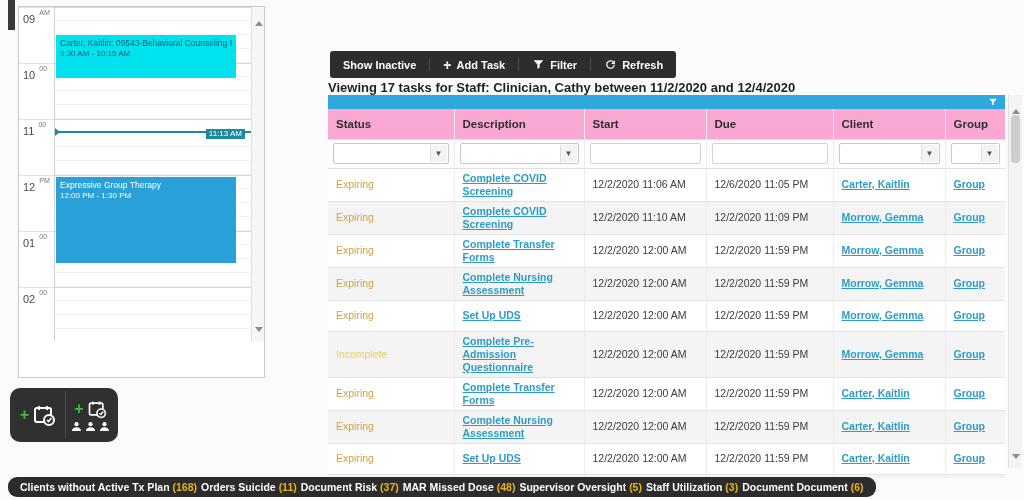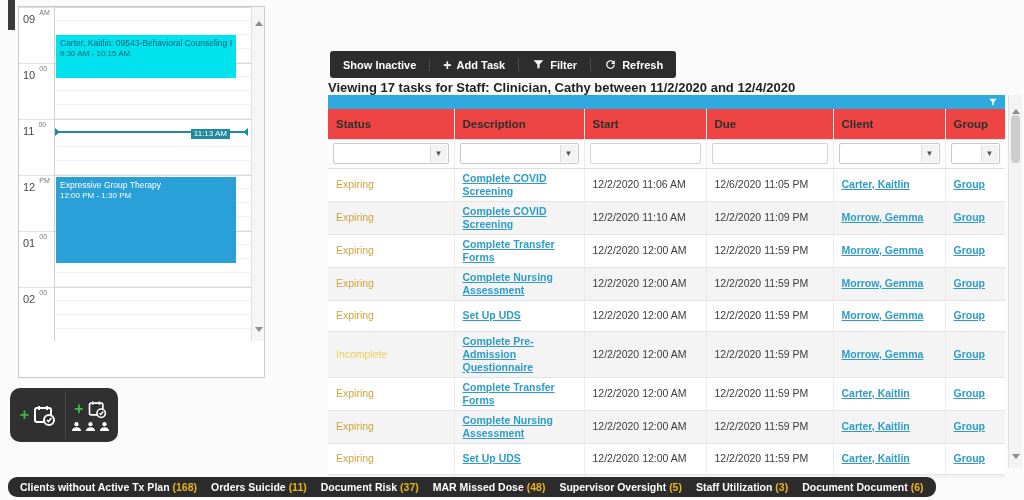--- a/index.html
+++ b/index.html
@@ -24,21 +24,21 @@
   .timecell .th { font-size:11px; color:#4a4a4a; }
   .timecell .tm { font-size:7px; color:#777; vertical-align:top; margin-left:4px; }
   .cal-grid { position:relative; flex:1;
      background:repeating-linear-gradient(to bottom, transparent 0 13px, #f1f1f1 13px 14px); }
   .gridrow { height:56px; border-top:1px solid #d8d8d8; }
   .event { position:absolute; left:1px; width:180px; padding:3px 4px; overflow:hidden; }
   .ev-cyan { top:28px; height:43px; background:#00e3ee; color:#0b5f74; }
   .ev-blue { top:170px; height:86px; background:#2aa0d8; color:#fff; }
   .ev-title { font-size:8.5px; white-space:nowrap; overflow:hidden; line-height:11px; }
   .ev-time { font-size:8px; line-height:10px; }
-  .now-line { position:absolute; left:0; right:16px; top:124px; border-top:2px solid #1f89a0; }
+  .now-line { position:absolute; left:0; right:1px; top:124px; border-top:2px solid #1f89a0; }
   .now-line:before, .now-line:after { content:""; position:absolute; top:-5px; border:4px solid transparent; }
   .now-line:before { left:0; border-left:5px solid #1f89a0; }
   .now-line:after  { right:0; border-right:5px solid #1f89a0; }
   .now-label { position:absolute; right:18px; top:-4px; background:#1f89a0; color:#fff;
                font-size:8px; padding:0 3px; line-height:10px; }
   .cal-scroll { position:absolute; right:0; top:0; bottom:0; width:13px; background:#f6f6f6;
                 border-left:1px solid #e0e0e0; }
   .arr { position:absolute; left:0; width:13px; height:14px; }
   .arr.up { top:6px; } .arr.down { bottom:6px; }
   .arr.up:before { content:""; position:absolute; left:3px; top:4px; border:4px solid transparent; border-bottom:5px solid #8d8d8d; }
@@ -49,21 +49,21 @@
                    background:#303030; border-radius:10px; padding:3px; }
   .qbtn { width:50px; height:48px; background:#303030; border:none; border-radius:8px;
           display:flex; flex-direction:column; align-items:center; justify-content:center; gap:2px; cursor:pointer; }
   .qbtn + .qbtn { border-left:1px solid #4a4a4a; border-radius:0 8px 8px 0; }
   .icon-row { display:flex; align-items:center; gap:3px; }
   .plus-glyph { color:#3dbb4a; font-size:16px; font-weight:bold; line-height:14px; }
   .ppl-row { display:flex; gap:3px; }
 
   
   .alert-bar { position:absolute; left:8px; top:477px; height:20px; background:#2c2c2c;
-               border-radius:9px; display:inline-flex; align-items:center; gap:14px; padding:0 12px; z-index:30; }
+               border-radius:9px; display:inline-flex; align-items:center; gap:4px; padding:0 12px; z-index:30; }
   .alert-item { white-space:nowrap; font-size:10.5px; font-weight:bold; color:#fff; cursor:pointer; }
   .alert-item .ac { color:#e7b41e; }
 
   
   .top-message { position:absolute; left:320px; right:0; top:9px; text-align:center;
                  font-size:12.5px; font-weight:bold; color:#3a3a3a; }
   .edit-link { color:#2aa6cd; text-decoration:underline; cursor:pointer; margin-left:4px; }
 
   
   .tasks-titlebar { position:absolute; left:320px; right:0; top:27px; height:17px; background:#e8e8e8;
@@ -80,21 +80,21 @@
   .viewing { position:absolute; left:328px; top:80px; font-size:13px; font-weight:bold; color:#1f1f1f; }
 
   .bluebar { position:absolute; left:328px; top:95px; width:677px; height:14px; background:#2fa9dd; }
   .bluebar svg { position:absolute; right:7px; top:2px; }
 
   
   .table-wrap { position:absolute; left:328px; top:109px; width:677px; height:369px; overflow:hidden; background:#fff; }
   table { border-collapse:collapse; width:677px; table-layout:fixed; }
   col.c1{width:126px;} col.c2{width:130px;} col.c3{width:122px;} col.c4{width:127px;} col.c5{width:112px;} col.c6{width:60px;}
   thead th { text-align:left; font-size:11.5px; font-weight:bold; color:#2f2f2f; height:30px;
-             padding:8px 8px; border-right:1px solid #ececec; border-bottom:1px solid #e0e0e0; background:#ef4444; }
+             padding:8px 8px; border-right:1px solid #ececec; border-bottom:1px solid #e0e0e0; background:#f9a8d4; }
   tr.filter-row td { height:29px; padding:3px 5px; border-right:1px solid #ececec; border-bottom:1px solid #e0e0e0; background:#fdfdfd; }
   .fselect { position:relative; height:21px; background:#fff; border:1px solid #c8c8c8; border-radius:2px; cursor:pointer; }
   .fselect .caret { position:absolute; right:1px; top:1px; bottom:1px; width:17px; background:#f3f3f3;
                     color:#555; font-size:8px; text-align:center; line-height:18px; border-left:1px solid #ddd; }
   .ftext { width:100%; height:21px; background:#fff; border:1px solid #d4d4d4; border-radius:2px; font-family:inherit; font-size:10px; padding:0 4px; }
   tbody td { font-size:10.5px; color:#3c3c3c; padding:3px 8px; vertical-align:middle; height:31px;
              border-right:1px solid #ececec; border-bottom:1px solid #e4e4e4; line-height:13px; }
   tbody tr:nth-child(even) { background:#f4f4f4; }
   .tlink { color:#2d9dc7; font-weight:bold; text-decoration:underline; cursor:pointer; }
   .status[data-status="Expiring"] { color:#d2a23c; }

